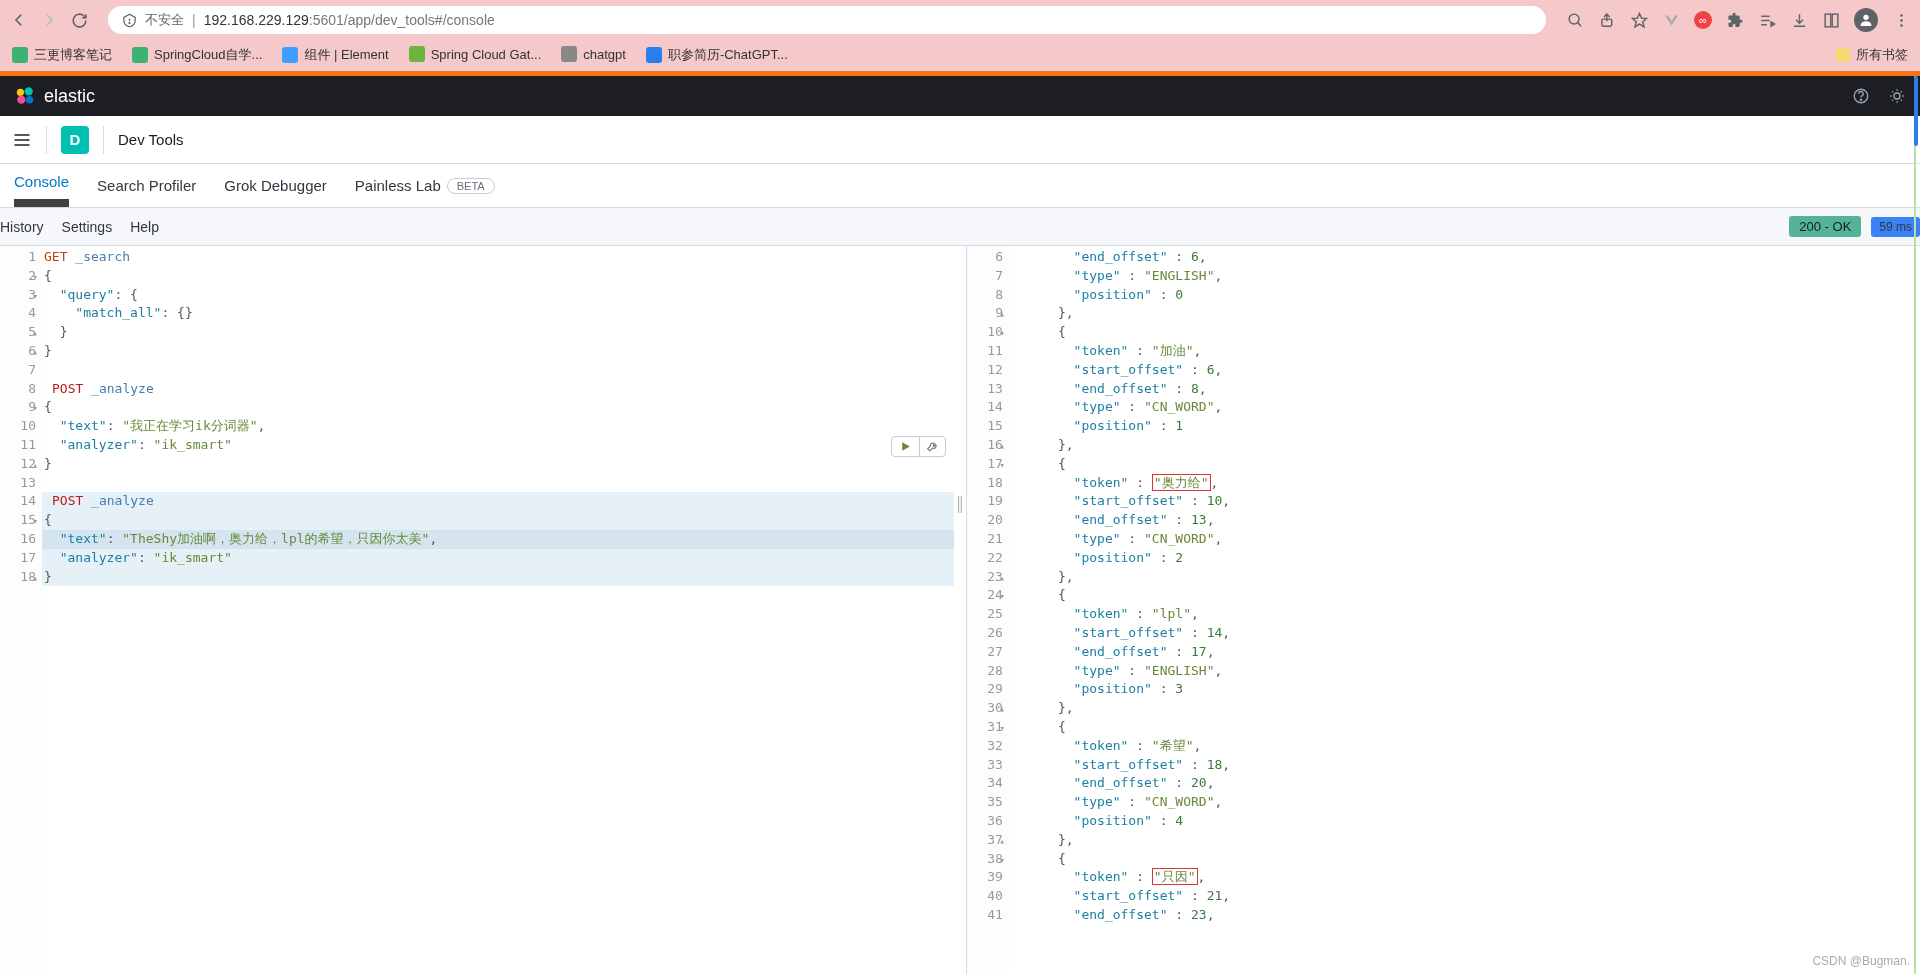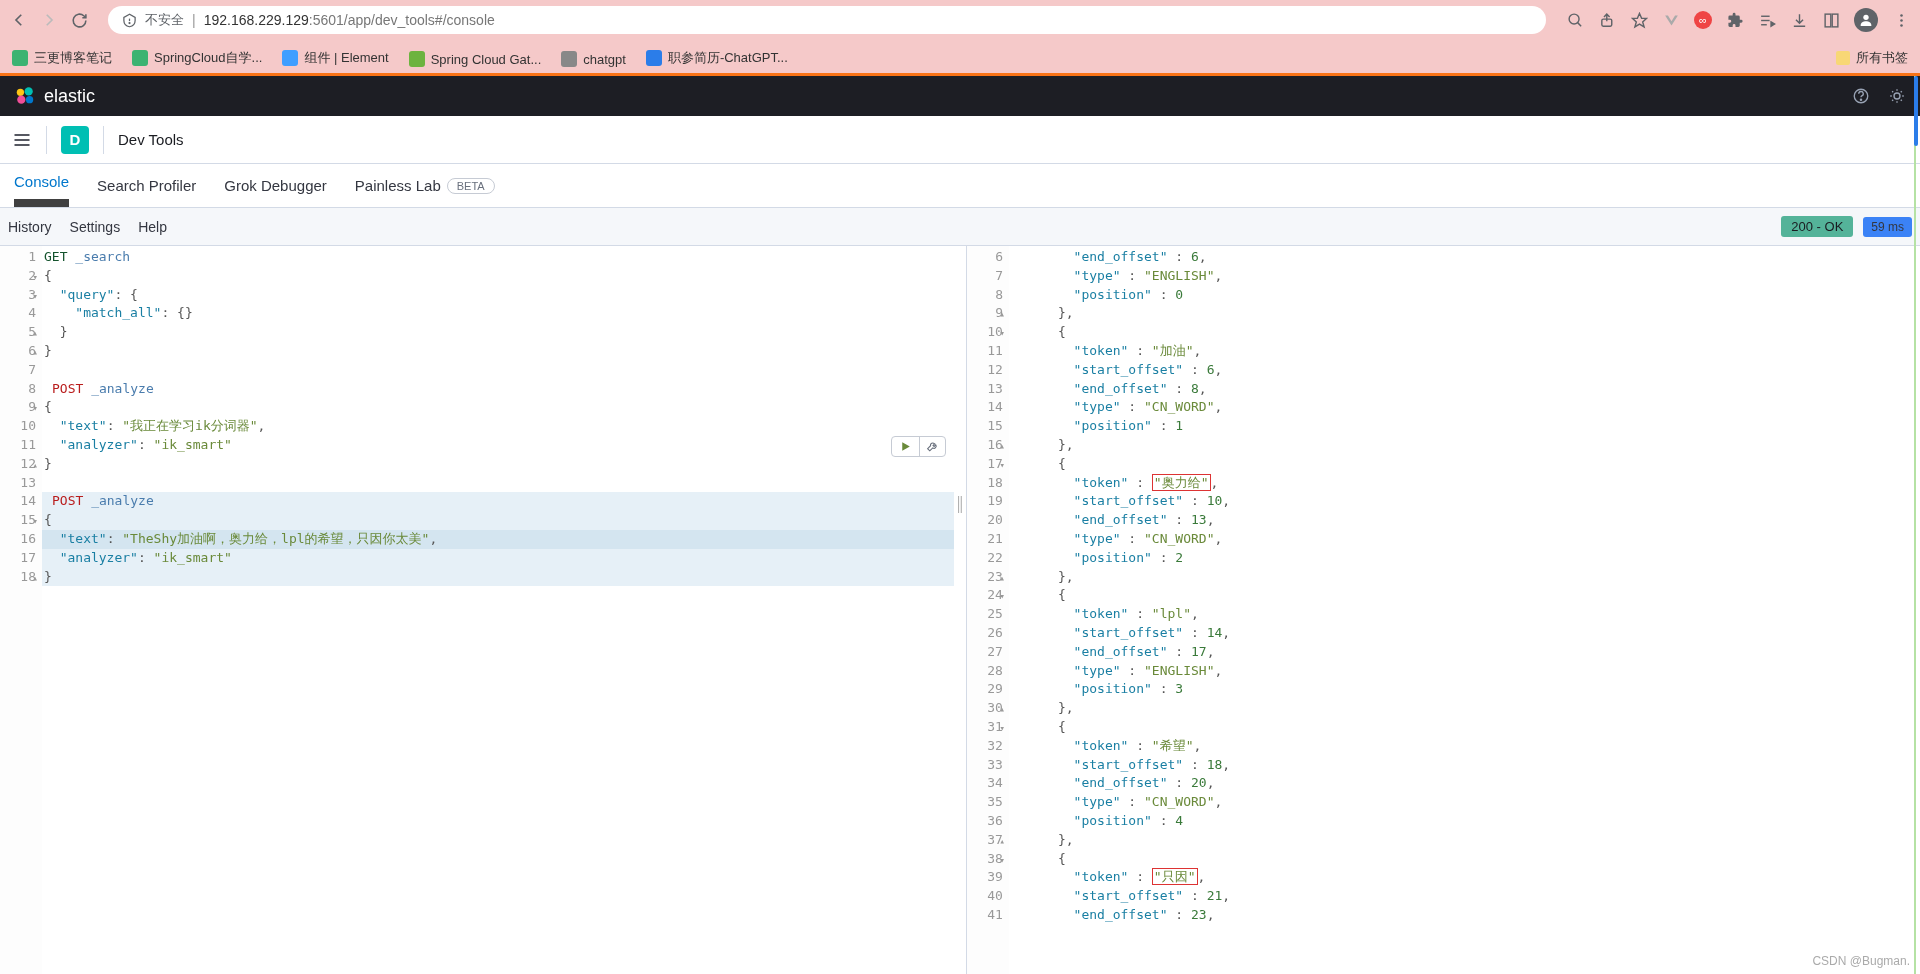--- a/index.html
+++ b/index.html
@@ -9,21 +9,21 @@
 .nav-icon { width: 18px; height: 18px; display: flex; align-items: center; justify-content: center; color: #5f6368; cursor: pointer; }
 .nav-icon.disabled { color: #bbb; }
 .address-bar { flex: 1; display: flex; align-items: center; background: #fff; border-radius: 16px; padding: 5px 14px; font-size: 14px; color: #333; gap: 8px; margin: 0 8px; }
 .insecure-text { color: #5f6368; font-size: 13px; }
 .url-host { color: #333; }
 .url-path { color: #777; }
 .right-icons { display: flex; gap: 14px; align-items: center; }
 .ext-icon { width: 18px; height: 18px; border-radius: 50%; }
 .avatar-icon { width: 24px; height: 24px; border-radius: 50%; background: #5f6368; display:flex; align-items:center; justify-content:center; color:#fff; }
 
-.bookmarks-bar { display: flex; align-items: flex-end; padding: 6px 12px; background: #f5c9c9; height: 36px; gap: 20px; font-size: 13px; color: #333; border-bottom: 3px solid #f97316; }
+.bookmarks-bar { display: flex; align-items: flex-start; padding: 6px 12px; background: #f5c9c9; height: 36px; gap: 20px; font-size: 13px; color: #333; border-bottom: 5px solid #f97316; }
 .bookmark { display: flex; align-items: center; gap: 6px; cursor: pointer; }
 .bm-icon { width: 16px; height: 16px; border-radius: 3px; }
 .bookmarks-right { margin-left: auto; display:flex; align-items:center; gap:6px; }
 
 .elastic-header { display: flex; align-items: center; background: #1d1e24; color: #fff; height: 40px; padding: 0 14px; gap: 12px; }
 .elastic-logo { display: flex; align-items: center; gap: 8px; font-size: 18px; font-weight: 500; }
 .logo-cluster { width: 22px; height: 22px; position: relative; }
 .search-elastic { margin-left: auto; margin-right: auto; width: 360px; display: flex; align-items: center; background: #2a2b33; border: 1px solid #3a3b44; border-radius: 4px; padding: 5px 10px; color: #98a2b3; font-size: 14px; gap: 8px; position: absolute; left: 50%; transform: translateX(-50%); }
 .header-right-icons { margin-left: auto; display: flex; gap: 18px; color: #98a2b3; }
 
@@ -31,34 +31,34 @@
 .hamburger { width: 20px; height: 20px; cursor: pointer; }
 .d-badge { width: 28px; height: 28px; background: #00bfb3; color: #fff; border-radius: 4px; display: flex; align-items: center; justify-content: center; font-weight: bold; font-size: 15px; }
 .divider-v { width: 1px; height: 28px; background: #d3dae6; }
 .breadcrumb-text { font-size: 15px; color: #1a1c21; }
 
 .tabs-row { display: flex; align-items: center; background: #fff; height: 44px; padding: 0 14px; border-bottom: 1px solid #d3dae6; gap: 28px; font-size: 15px; }
 .tab { color: #343741; cursor: pointer; height: 100%; display: flex; align-items: center; }
 .tab.active { color: #0077cc; border-bottom: 8px solid #404040; }
 .beta-badge { border: 1px solid #c6cbd4; border-radius: 10px; padding: 1px 9px; font-size: 11px; color: #69707d; margin-left: 6px; }
 
-.toolbar-row { display: flex; align-items: center; background: #f5f7fa; height: 38px; padding: 0 8px; border-bottom: 1px solid #d3dae6; gap: 18px; font-size: 14px; color: #343741; }
+.toolbar-row { display: flex; align-items: center; background: #f5f7fa; height: 38px; padding: 0 0; border-bottom: 1px solid #d3dae6; gap: 18px; font-size: 14px; color: #343741; }
 .toolbar-right { margin-left: auto; display: flex; gap: 10px; align-items: center; }
 .status-pill { background: #54b399; color: #1a1c21; padding: 3px 10px; border-radius: 3px; font-size: 13px; font-weight:500; }
 .time-pill { background: #3b82f6; color: #343741; padding: 3px 8px; border-radius: 3px; font-size: 12px; }
 
 .editor-container { display: flex; height: calc(974px - 40px - 36px - 40px - 48px - 44px - 38px); position: relative; }
 .editor-pane { width: 50%; display: flex; font-family: 'Menlo', 'Consolas', monospace; font-size: 13px; line-height: 1.45; position: relative; }
 .gutter { background: #fdfdfd; color: #999; text-align: right; padding: 2px 6px 2px 4px; user-select: none; min-width: 42px; }
 .gutter-line { height: 18.8px; position: relative; }
 .fold-mark { position: absolute; right: -2px; font-size: 9px; color: #999; top: 4px; }
 .code-area { flex: 1; padding: 2px 0; white-space: pre; color: #333; position: relative; }
 .code-line { height: 18.8px; padding-left: 2px; }
 .highlighted-line { background: #e6f0f7; }
-.kw-get { color: #14532d; }
+.kw-get { color: #c2410c; }
 .kw-post { color: #b91c1c; margin-left: 8px; }
 .url-part { color: #4a7cad; }
 .json-key { color: #1a7fa3; }
 .json-str { color: #6a8a3a; }
 .brace { color: #555; }
 .colon { color: #555; }
 
 .splitter { width: 12px; background: #fff; display: flex; flex-direction: column; align-items: center; justify-content: flex-start; padding-top: 250px; }
 .splitter-handle { color: #aaa; font-size: 14px; }
 

